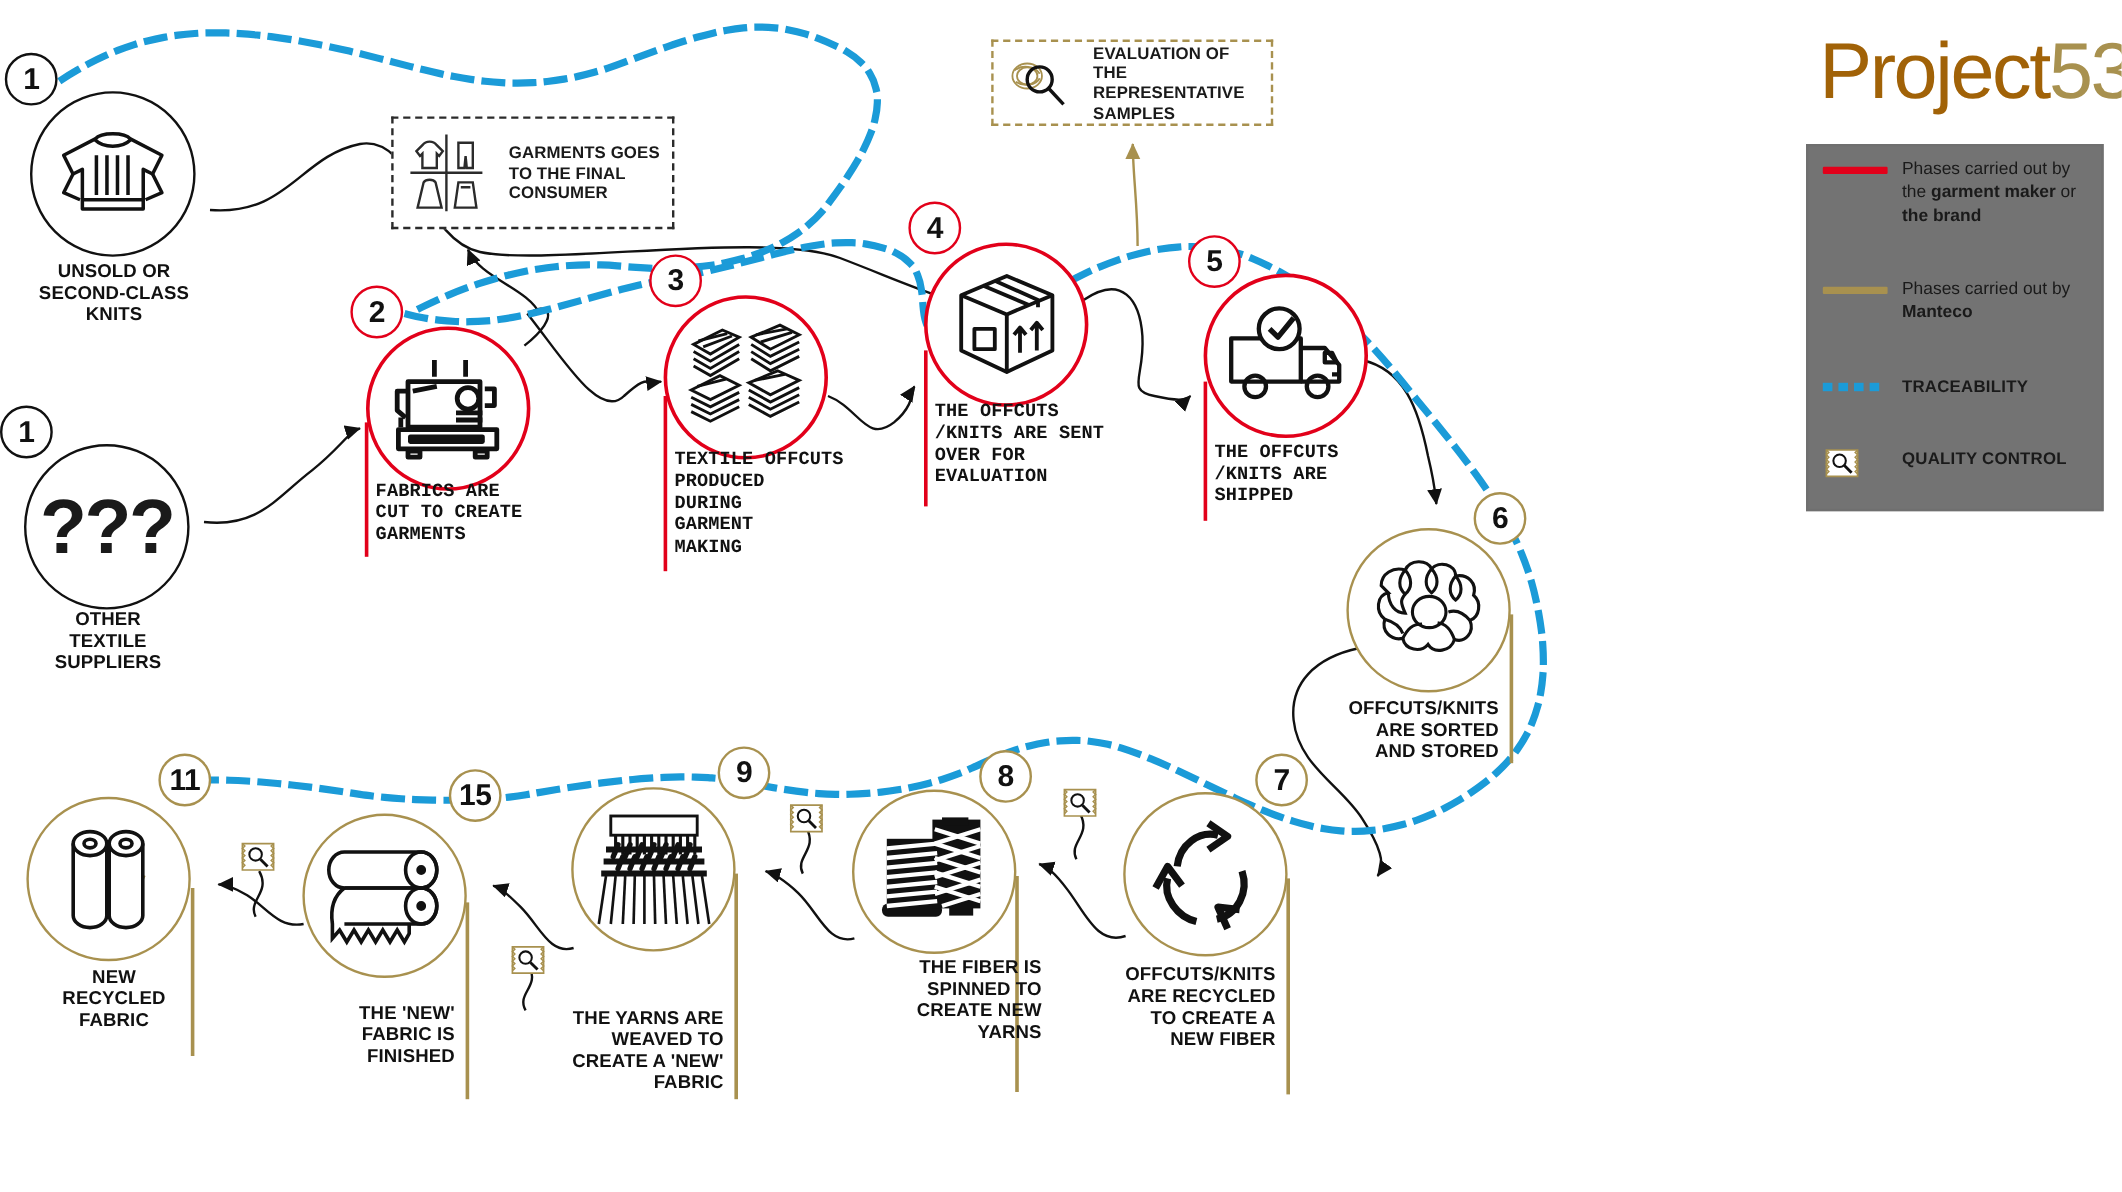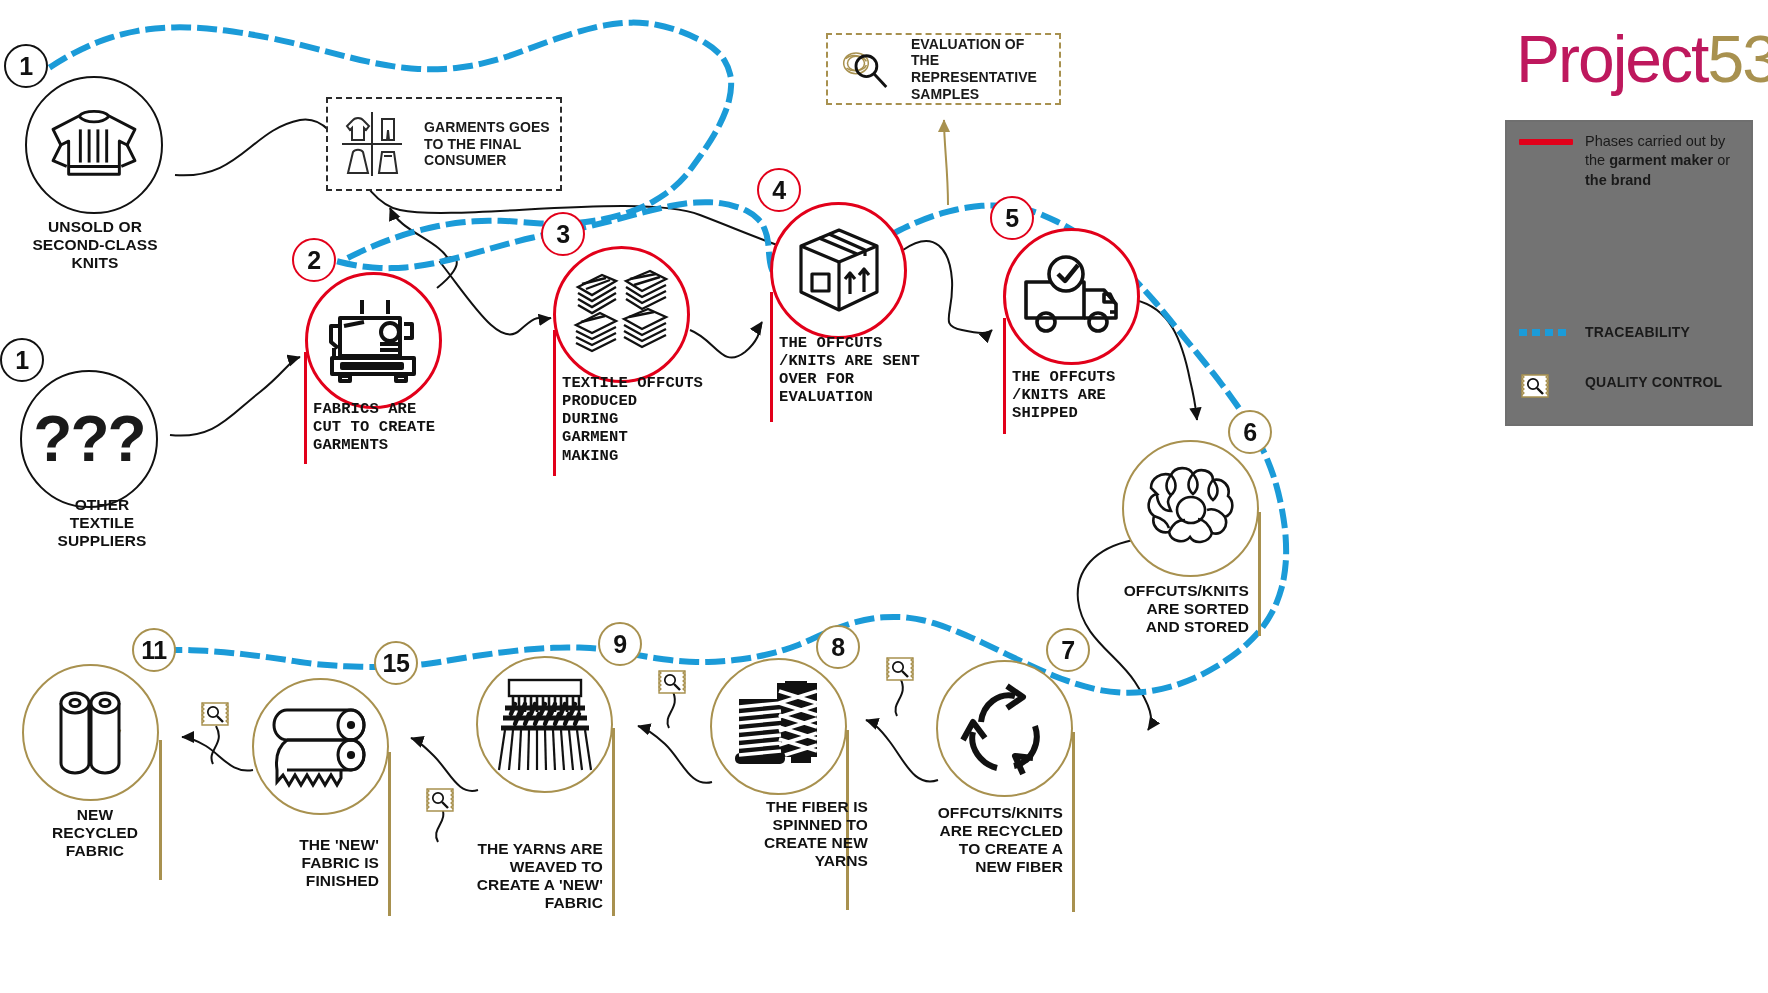--- a/index.html
+++ b/index.html
@@ -55,21 +55,21 @@
     font-size:14px; font-weight:bold; line-height:1.18;
     text-transform:uppercase; white-space:pre-line; letter-spacing:.1px;
   }
 
   
   .qc { position:absolute; width:32px; height:28px; z-index:35; }
 
   
   #brand { position:absolute; left:1516px; top:28px; }
   #brand .logo { font-size:66px; line-height:.95; letter-spacing:-2px; font-weight:400; }
-  #brand .logo .a { color:#be185d; }
+  #brand .logo .a { color:#a16207; }
   #brand .logo .b { color:#a8914f; }
 
   #legend {
     position:absolute; left:1505px; top:120px; width:248px; height:306px;
     border:2px solid #6f6f6f; background:#737373; padding:14px 12px 0 12px;
   }
   .lrow { position:absolute; display:flex; align-items:flex-start; }
   .lswatch { flex:0 0 54px; height:6px; margin-top:7px; }
   .lswatch.red  { background:#e2001a; border-radius:1px; }
   .lswatch.gold { background:#a8914f; border-radius:1px; }
@@ -168,21 +168,21 @@
     <div class="nlabel center" style="left:0px;top:218px;width:190px;">UNSOLD OR
 SECOND-CLASS
 KNITS</div>
   </div>
 
   <div class="node">
     <div class="badge black" style="left:0px;top:338px;">1</div>
     <div class="circle black" style="left:20px;top:370px;width:138px;height:138px;">
       <span style="font-size:64px;font-weight:bold;letter-spacing:-2px;line-height:1;">???</span>
     </div>
-    <div class="nlabel center" style="left:0px;top:496px;width:180px;margin-left:12px;">OTHER
+    <div class="nlabel center" style="left:0px;top:508px;width:180px;">OTHER
 TEXTILE
 SUPPLIERS</div>
   </div>
 
   <div class="callout dark" style="left:326px;top:97px;width:236px;height:94px;">
     <svg width="68" height="70" viewBox="0 0 68 70">
       <g fill="none" stroke="#2b2b2b" stroke-width="2">
         <line x1="34" y1="3" x2="34" y2="67"></line>
           <line x1="4" y1="35" x2="64" y2="35"></line>
         <path d="M14,12 C17,8 23,8 26,12 L31,17 L28,21 L26,19 L26,31 L14,31 L14,19 L12,21 L9,17 Z"></path>
@@ -563,21 +563,25 @@
     <div class="logo">
       <span class="a">Project</span><span class="b">53</span>
     </div>
   </div>
 
   <div id="legend">
     <div class="lrow" style="left:12px;top:10px;width:224px;">
       <span class="lswatch red"></span>
       <span class="ltext" id="lg0">Phases carried out by the <b>garment maker</b> or <b>the brand</b></span>
     </div>
-    <div class="lrow" style="left:12px;top:200px;width:224px;">
+    <div class="lrow" style="left:12px;top:110px;width:224px;">
+      <span class="lswatch gold"></span>
+      <span class="ltext" id="lg1">Phases carried out by <b>Manteco</b></span>
+    </div>
+    <div class="lrow" style="left:12px;top:190px;width:224px;">
       <span class="lswatch dots">
           <i></i>
           <i></i>
           <i></i>
           <i></i>
         </span>
       <span class="ltext caps">TRACEABILITY</span>
     </div>
     <div class="lrow" style="left:12px;top:250px;width:224px;">
       <span class="lqc">

